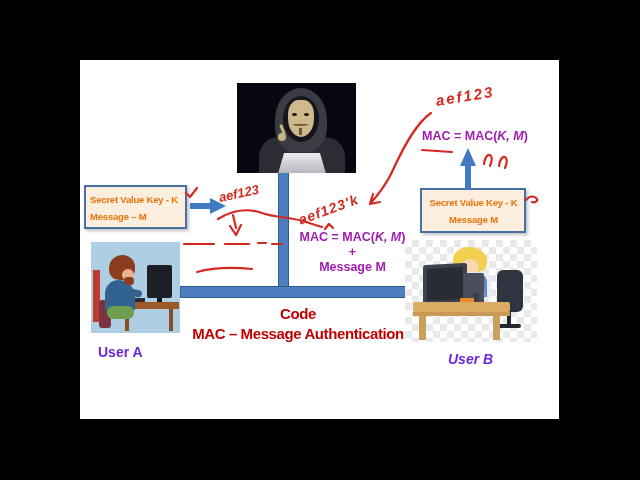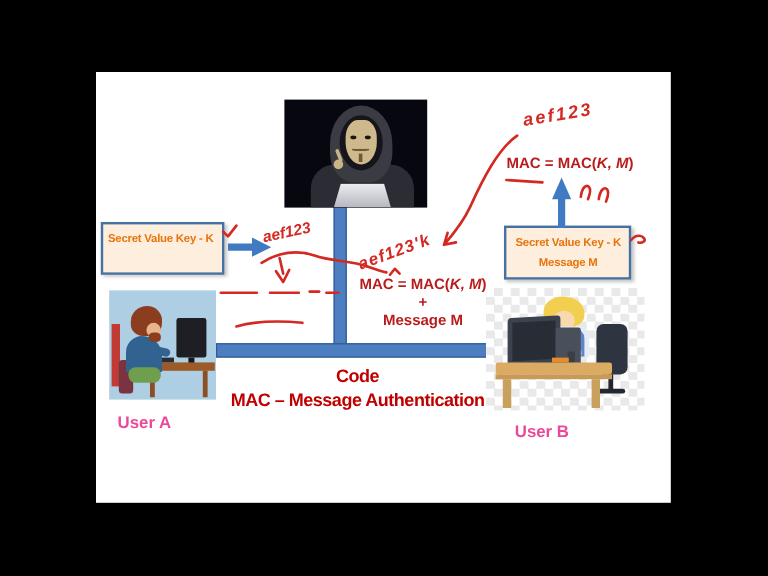--- a/index.html
+++ b/index.html
@@ -35,36 +35,36 @@
     background:linear-gradient(#ecedf2,#b6b7bf); clip-path:polygon(9% 100%,19% 0,81% 0,91% 100%);
     box-shadow:0 0 14px rgba(205,210,255,.4); }
 
   
   .info-box { background:#fdeedd; border:2px solid #4672a3; box-shadow:2px 2px 3px rgba(120,120,120,.45);
     color:#e8740c; font-weight:bold; font-size:9.5px; letter-spacing:-0.2px; line-height:17px; padding:4px 3px 2px 4px; }
   #box-left { left:4px; top:125px; width:103px; height:44px; }
   #box-right { left:340px; top:128px; width:106px; height:45px; text-align:center; }
 
   
-  .formula { color:#b91c1c; font-weight:bold; font-size:12.5px; white-space:nowrap; }
+  .formula { color:#a21caf; font-weight:bold; font-size:12.5px; white-space:nowrap; }
   .formula .it { font-style:italic; }
   #formula-center { left:210px; top:170px; width:125px; text-align:center; line-height:15px; }
   #formula-top { left:342px; top:69px; }
 
   
   .hand { color:#d42823; font-style:italic; font-weight:bold; white-space:nowrap; }
   #hand-left { left:139px; top:130px; font-size:13px; transform:rotate(-12deg); transform-origin:left center; }
   #hand-mid { left:219px; top:152px; font-size:14px; transform:rotate(-20deg); transform-origin:left center; letter-spacing:1px; }
   #hand-top { left:356px; top:32px; font-size:15px; transform:rotate(-9deg); transform-origin:left center; letter-spacing:2px; }
 
   
   #title { left:108px; top:244px; width:220px; text-align:center; color:#c00000; font-weight:bold; font-size:15px; letter-spacing:-0.4px; line-height:20px; }
-  .user-label { color:#ec4899; font-weight:bold; font-size:14px; }
+  .user-label { color:#6d28d9; font-weight:bold; font-size:14px; }
   #label-a { left:18px; top:284px; }
-  #label-b { left:349px; top:291px; }
+  #label-b { left:368px; top:291px;font-style:italic; }
 
   
   #user-a { left:11px; top:182px; width:89px; height:91px; background:#aecfe3; overflow:hidden; }
   .ua-lamp { position:absolute; left:2px; top:28px; width:7px; height:52px; background:#c23a34; }
   .ua-chair { position:absolute; left:8px; top:58px; width:12px; height:28px; background:#7a3340; border-radius:3px; }
   .ua-desk { position:absolute; left:28px; top:60px; width:60px; height:7px; background:#9c5a28; }
   .ua-leg1 { position:absolute; left:34px; top:67px; width:4px; height:22px; background:#8a4f22; }
   .ua-leg2 { position:absolute; left:78px; top:67px; width:4px; height:22px; background:#8a4f22; }
   .ua-mon { position:absolute; left:56px; top:23px; width:25px; height:33px; background:#1d1f24; border-radius:2px; }
   .ua-stand { position:absolute; left:66px; top:56px; width:5px; height:6px; background:#14161a; }
@@ -119,20 +119,21 @@
         <div class="hk-mo"></div>
         <div class="hk-go"></div>
       </div>
       <div class="hk-finger"></div>
       <div class="hk-hand"></div>
       <div class="hk-laptop"></div>
     </div>
 
     <div class="abs info-box" id="box-left">
       <div>Secret Value Key - K</div>
+      <div>Message – M</div>
     </div>
 
     <div class="abs info-box" id="box-right">
       <div>Secret Value Key - K</div>
       <div>Message M</div>
     </div>
 
     <div class="abs formula" id="formula-center">
       <div><span>MAC = MAC(</span><span class="it">K, M</span><span>)</span></div>
       <div>+</div>

